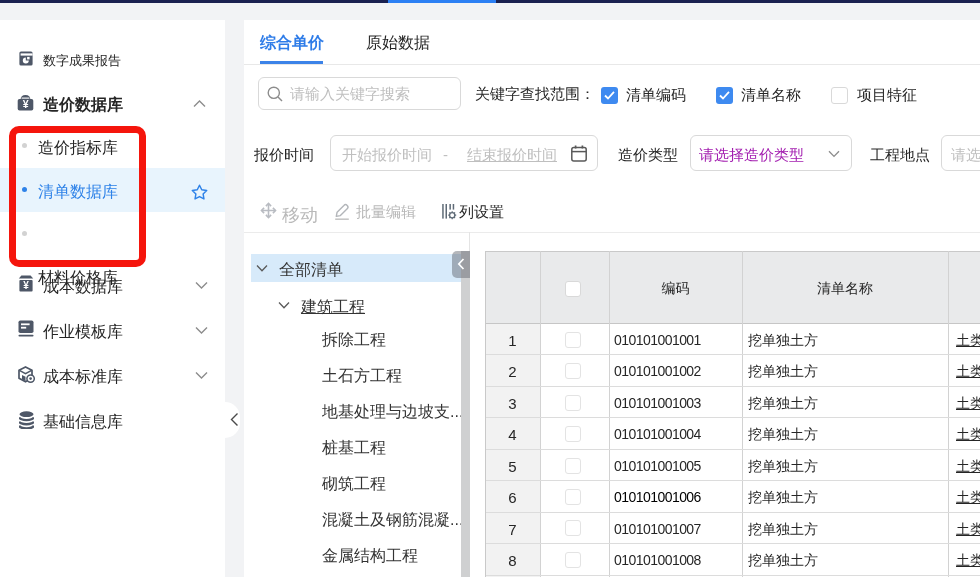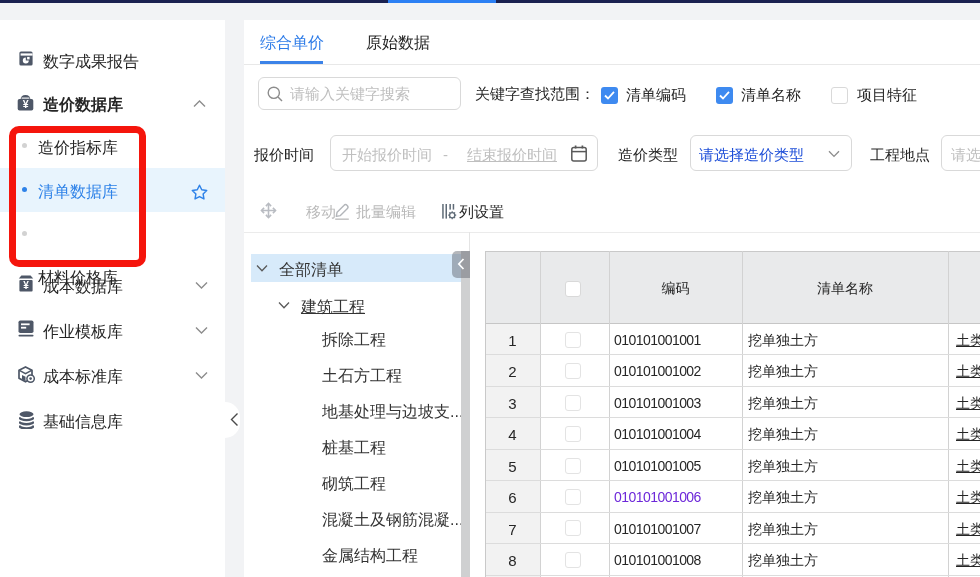--- a/index.html
+++ b/index.html
@@ -26,21 +26,21 @@
 <div class="abs" style="left:244px;top:20px;width:736px;height:557px;background:#fff;"></div>
 
 <div id="menu">
 
   <svg class="abs" style="left:19px;top:51px;" width="14" height="15" viewBox="0 0 14 15">
     <path d="M2 0.4 L12 0.4 Q13.6 0.4 13.6 2 L13.6 13 Q13.6 14.6 12 14.6 L2 14.6 Q0.4 14.6 0.4 13 L0.4 2 Q0.4 0.4 2 0.4 Z" fill="#4e5767"></path>
     <rect x="1.6" y="2.4" width="12" height="2.2" fill="#fff"></rect>
     <path d="M6.8 6.4 A 3 3 0 1 0 9.8 9.4 L6.8 9.4 Z" fill="#fff"></path>
     <rect x="8.1" y="5.9" width="2.5" height="2.5" fill="#fff"></rect>
   </svg>
-  <div class="abs txt" style="left:43px;top:52px;font-size:16px;color:#262626;">数字成果报告</div>
+  <div class="abs txt" style="left:43px;top:52px;font-size:13px;color:#262626;">数字成果报告</div>
 
   <svg class="abs" style="left:17px;top:94px;" width="17" height="17" viewBox="0 0 17 17">
     <path d="M3.6 5.8 Q3.6 1 8.5 1 Q13.4 1 13.4 5.8 Z" fill="#4e5767"></path>
     <path d="M4.6 4.1 L12.4 4.1" stroke="#fff" stroke-width="1.1"></path>
     <rect x="0.7" y="5" width="15.6" height="11.6" rx="1.8" fill="#4e5767"></rect>
     <text x="8.6" y="14.4" font-size="10.5" font-weight="bold" fill="#fff" text-anchor="middle" font-family="Liberation Sans">¥</text>
   </svg>
   <div class="abs txt" style="left:43px;top:95px;font-size:16px;font-weight:bold;color:#262626;">造价数据库</div>
   <svg class="abs" style="left:193px;top:99px;" width="13" height="9" viewBox="0 0 13 9">
       <path d="M1 7.5 L6.5 2 L12 7.5" stroke="#8c8c8c" stroke-width="1.4" fill="none"></path>
@@ -98,21 +98,21 @@
     <path d="M0.5 14.6 A 7 2.9 0 0 0 14.5 14.6" fill="none" stroke="#4e5767" stroke-width="2.4"></path>
   </svg>
   <div class="abs txt" style="left:43px;top:412px;font-size:16px;color:#262626;">基础信息库</div>
 
   <div class="abs" style="left:9px;top:126px;width:137px;height:141px;border:7px solid #f5150c;border-radius:10px;box-sizing:border-box;"></div>
 </div>
 
 <div id="content">
 
   <div class="abs" style="left:244px;top:64px;width:736px;height:1px;background:#e8e8e8;"></div>
-  <div class="abs txt" style="left:260px;top:33px;font-size:16px;color:#2e7ce8;">综合单价</div>
+  <div class="abs txt" style="left:260px;top:33px;font-size:16px;color:#2e7ce8;font-weight:bold;">综合单价</div>
   <div class="abs" style="left:260px;top:61px;width:63px;height:3px;background:#3c83e8;"></div>
   <div class="abs txt" style="left:366px;top:33px;font-size:16px;color:#262626;">原始数据</div>
 
   <div class="abs" style="left:258px;top:77px;width:203px;height:33px;border:1px solid #d9d9d9;border-radius:6px;box-sizing:border-box;background:#fff;"></div>
   <svg class="abs" style="left:267px;top:86px;" width="16" height="16" viewBox="0 0 16 16">
     <circle cx="6.8" cy="6.8" r="5.6" fill="none" stroke="#8c8c8c" stroke-width="1.4"></circle>
     <path d="M11 11 L15 15" stroke="#8c8c8c" stroke-width="1.4"></path>
   </svg>
   <div class="abs txt" style="left:290px;top:85px;font-size:15px;color:#bfbfbf;">请输入关键字搜索</div>
 
@@ -135,38 +135,38 @@
   <div class="abs txt" style="left:342px;top:146px;font-size:15px;color:#bfbfbf;">开始报价时间</div>
   <div class="abs txt" style="left:443px;top:146px;font-size:15px;color:#bfbfbf;">-</div>
   <div class="abs txt" style="left:467px;top:146px;font-size:15px;color:#bfbfbf;text-decoration:underline;">结束报价时间</div>
   <svg class="abs" style="left:571px;top:145px;" width="16" height="17" viewBox="0 0 16 17">
     <rect x="0.8" y="2.4" width="14.4" height="13.6" rx="2" fill="none" stroke="#595959" stroke-width="1.5"></rect>
     <path d="M0.8 6.6 L15.2 6.6" stroke="#595959" stroke-width="1.5"></path>
     <path d="M4.6 0.4 L4.6 3.6 M11.4 0.4 L11.4 3.6" stroke="#595959" stroke-width="1.7"></path>
   </svg>
   <div class="abs txt" style="left:618px;top:146px;font-size:15px;color:#262626;">造价类型</div>
   <div class="abs" style="left:690px;top:135px;width:162px;height:36px;border:1px solid #d9d9d9;border-radius:6px;box-sizing:border-box;background:#fff;"></div>
-  <div class="abs txt" style="left:699px;top:146px;font-size:15px;color:#1d4ed8;">请选择造价类型</div>
+  <div class="abs txt" style="left:699px;top:146px;font-size:15px;color:#a21caf;">请选择造价类型</div>
   <svg class="abs" style="left:828px;top:150px;" width="12" height="8" viewBox="0 0 12 8">
       <path d="M1 1.2 L6 6.4 L11 1.2" stroke="#8c8c8c" stroke-width="1.3" fill="none"></path>
     </svg>
   <div class="abs txt" style="left:870px;top:146px;font-size:15px;color:#262626;">工程地点</div>
   <div class="abs" style="left:941px;top:135px;width:70px;height:36px;border:1px solid #d9d9d9;border-radius:6px;box-sizing:border-box;background:#fff;"></div>
   <div class="abs txt" style="left:951px;top:146px;font-size:15px;color:#bfbfbf;">请选</div>
 
   <svg class="abs" style="left:260px;top:202px;" width="17" height="17" viewBox="0 0 17 17">
     <g stroke="#b9bcc2" stroke-width="1.6" fill="none">
       <path d="M8.5 1.8 L8.5 15.2 M1.8 8.5 L15.2 8.5"></path>
       <path d="M5.9 4.1 L8.5 1.5 L11.1 4.1"></path>
       <path d="M5.9 12.9 L8.5 15.5 L11.1 12.9"></path>
       <path d="M4.1 5.9 L1.5 8.5 L4.1 11.1"></path>
       <path d="M12.9 5.9 L15.5 8.5 L12.9 11.1"></path>
     </g>
   </svg>
-  <div class="abs txt" style="left:282px;top:203px;font-size:15px;color:#b9b9b9;margin-left:24px;">移动</div>
+  <div class="abs txt" style="left:282px;top:203px;font-size:18px;color:#b9b9b9;">移动</div>
   <svg class="abs" style="left:334px;top:202px;" width="16" height="19" viewBox="0 0 16 19">
     <path d="M3.1 10.2 L9.9 3.4 Q11.5 1.7 13.2 3.4 Q14.9 5.1 13.2 6.8 L6.4 13.6 L2.3 14.4 Z" fill="none" stroke="#b3b6ba" stroke-width="1.4" stroke-linejoin="round"></path>
     <path d="M1.2 17.2 L14.8 17.2" stroke="#c6c6c6" stroke-width="1.6"></path>
   </svg>
   <div class="abs txt" style="left:356px;top:203px;font-size:15px;color:#b9b9b9;">批量编辑</div>
   <svg class="abs" style="left:441px;top:203px;" width="16" height="17" viewBox="0 0 16 17">
     <rect x="1.2" y="1" width="1.5" height="14.6" fill="#5f6b77"></rect>
     <rect x="4.5" y="1" width="1.5" height="14.6" fill="#5f6b77"></rect>
     <rect x="8.4" y="1" width="1.5" height="5.6" fill="#5f6b77"></rect>
     <rect x="11.7" y="1" width="1.5" height="5.6" fill="#5f6b77"></rect>
@@ -245,21 +245,21 @@
     <div class="abs txt" style="left:614px;top:426px;font-size:14px;letter-spacing:-0.55px;color:#262626;">010101001004</div>
     <div class="abs txt" style="left:748px;top:426px;font-size:14px;color:#262626;">挖单独土方</div>
     <div class="abs txt" style="left:956px;top:426px;font-size:14px;color:#262626;text-decoration:underline;">土类别</div>
     <div class="abs txt" style="left:485px;top:458px;width:55px;text-align:center;font-size:15px;color:#262626;">5</div>
     <div class="abs" style="left:565px;top:458px;width:16px;height:16px;background:#fff;border:1px solid #e3e3e3;border-radius:3px;box-sizing:border-box;"></div>
     <div class="abs txt" style="left:614px;top:458px;font-size:14px;letter-spacing:-0.55px;color:#262626;">010101001005</div>
     <div class="abs txt" style="left:748px;top:458px;font-size:14px;color:#262626;">挖单独土方</div>
     <div class="abs txt" style="left:956px;top:458px;font-size:14px;color:#262626;text-decoration:underline;">土类别</div>
     <div class="abs txt" style="left:485px;top:489px;width:55px;text-align:center;font-size:15px;color:#262626;">6</div>
     <div class="abs" style="left:565px;top:489px;width:16px;height:16px;background:#fff;border:1px solid #e3e3e3;border-radius:3px;box-sizing:border-box;"></div>
-    <div class="abs txt" style="left:614px;top:489px;font-size:14px;letter-spacing:-0.55px;color:#6d28d9;">010101001006</div>
+    <div class="abs txt" style="left:614px;top:489px;font-size:14px;letter-spacing:-0.55px;color:#000000;">010101001006</div>
     <div class="abs txt" style="left:748px;top:489px;font-size:14px;color:#262626;">挖单独土方</div>
     <div class="abs txt" style="left:956px;top:489px;font-size:14px;color:#262626;text-decoration:underline;">土类别</div>
     <div class="abs txt" style="left:485px;top:521px;width:55px;text-align:center;font-size:15px;color:#262626;">7</div>
     <div class="abs" style="left:565px;top:520px;width:16px;height:16px;background:#fff;border:1px solid #e3e3e3;border-radius:3px;box-sizing:border-box;"></div>
     <div class="abs txt" style="left:614px;top:521px;font-size:14px;letter-spacing:-0.55px;color:#262626;">010101001007</div>
     <div class="abs txt" style="left:748px;top:521px;font-size:14px;color:#262626;">挖单独土方</div>
     <div class="abs txt" style="left:956px;top:521px;font-size:14px;color:#262626;text-decoration:underline;">土类别</div>
     <div class="abs txt" style="left:485px;top:552px;width:55px;text-align:center;font-size:15px;color:#262626;">8</div>
     <div class="abs" style="left:565px;top:552px;width:16px;height:16px;background:#fff;border:1px solid #e3e3e3;border-radius:3px;box-sizing:border-box;"></div>
     <div class="abs txt" style="left:614px;top:552px;font-size:14px;letter-spacing:-0.55px;color:#262626;text-align:center;">010101001008</div>

